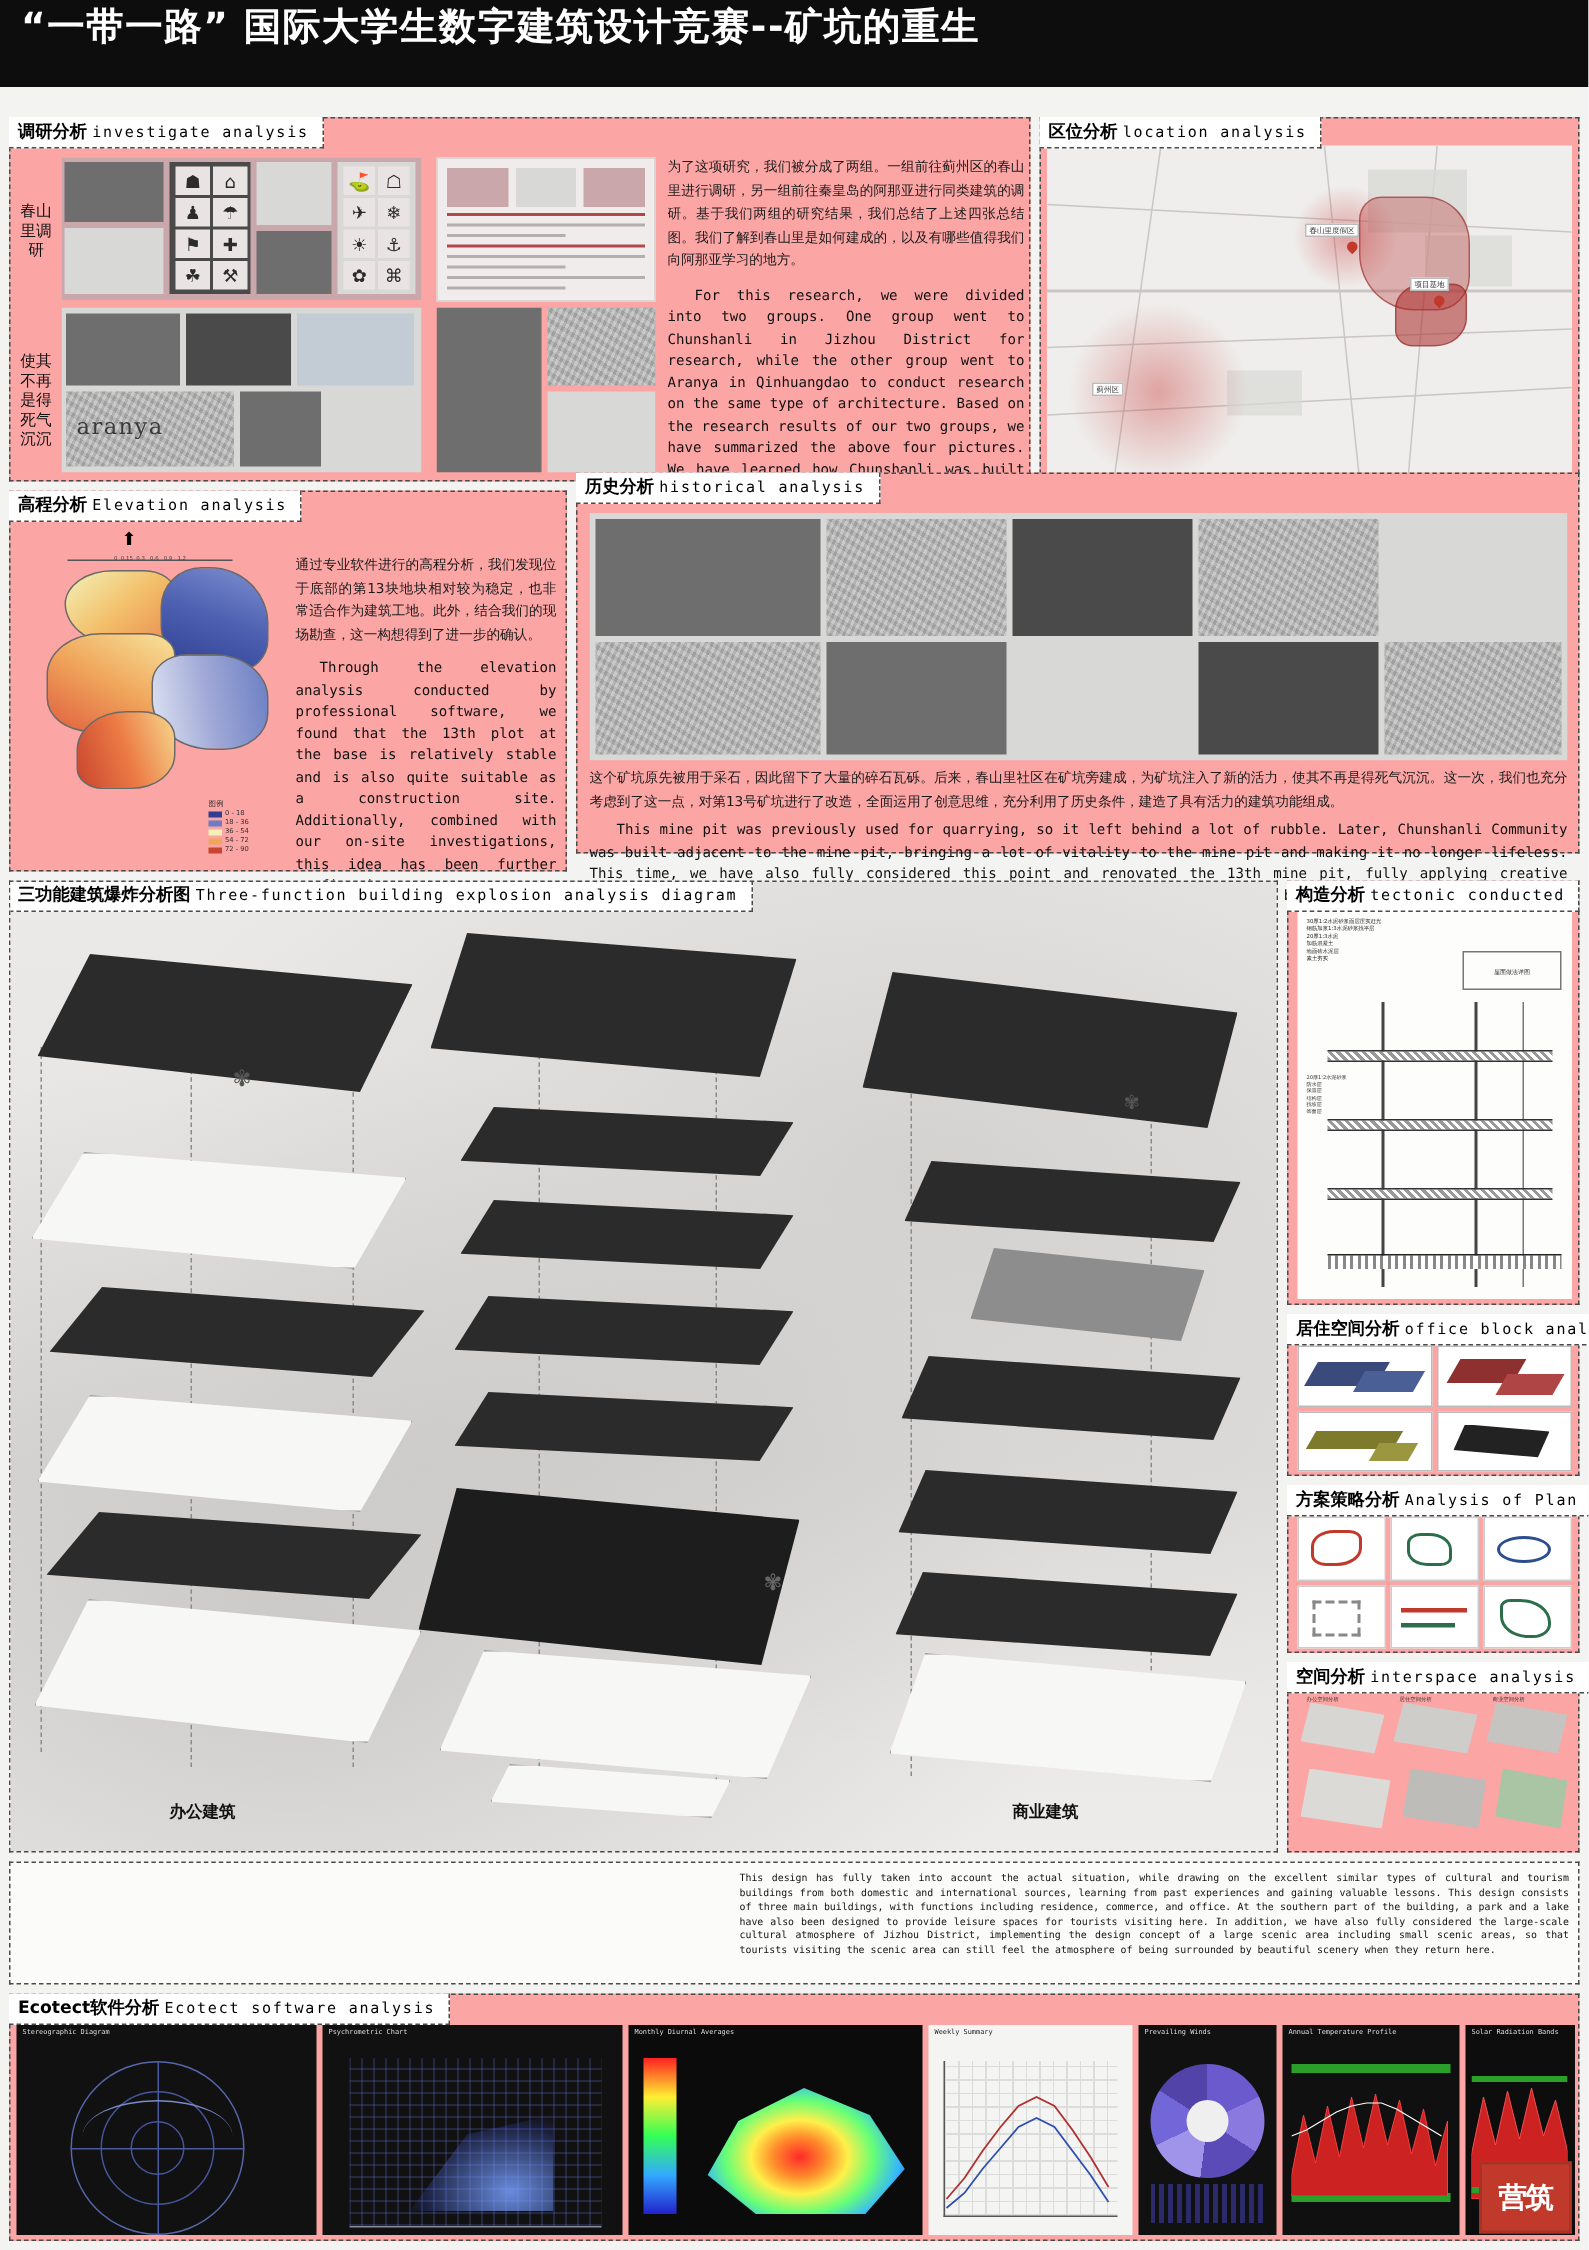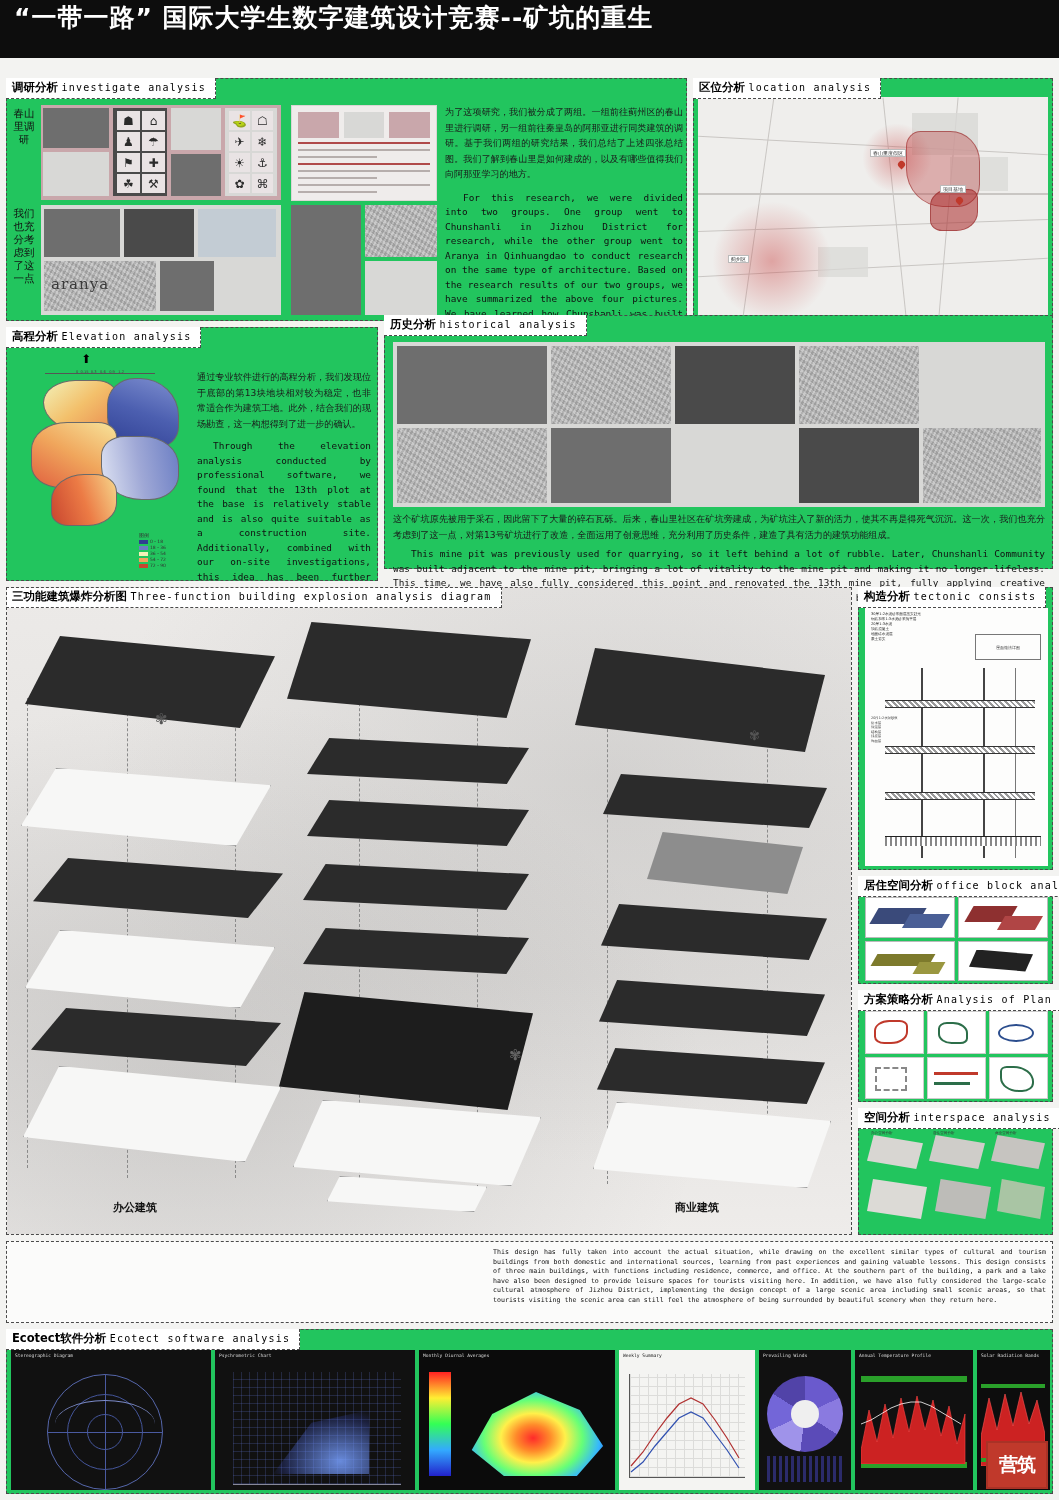--- a/index.html
+++ b/index.html
@@ -30,21 +30,21 @@
   .title-en {
     font-size:11.5px; letter-spacing:1.1px; line-height:15px;
     font-family:"DejaVu Sans Mono", monospace;
     white-space:nowrap;
   }
 
   
   .panel {
     position:absolute;
     border:1px dashed #4a4a4a;
-    background:#22c55e;
+    background:#fca5a5;
   }
   .panel-title {
     position:absolute; top:-1px; left:-1px;
     background:#ffffff;
     border-right:1px dashed #4a4a4a;
     border-bottom:1px dashed #4a4a4a;
     padding:2px 9px 3px 6px;
     font-size:11px; white-space:nowrap;
     z-index:6;
   }
@@ -58,21 +58,21 @@
   .body-en {
     font-family:"DejaVu Sans Mono", monospace;
     font-size:9.4px; line-height:14.5px; text-align:justify;
     color:#111;
   }
 
   
   #investigate { left:6px; top:78px; width:681px; height:243px; }
   .vtag {
     position:absolute; width:26px; font-size:10.5px; line-height:13px;
-    text-align:center; color:#111;
+    text-align:center; color:#111;margin-top:28px;
   }
   .imgbox { position:absolute; overflow:hidden; }
 
   
   .ph { position:absolute; background:#b9b9b9; }
   .ph.dark { background:#6e6e6e; }
   .ph.darker { background:#4a4a4a; }
   .ph.light { background:#d8d8d6; }
   .ph.pink { background:#c9a7ab; }
   .ph.sky { background:#c3ccd4; }
@@ -204,21 +204,21 @@
     <div class="title-cn">“一带一路” 国际大学生数字建筑设计竞赛--矿坑的重生</div>
   </div>
 
   <div class="panel" id="investigate">
     <div class="panel-title">
       <span class="cn">调研分析</span>
       <span class="en">investigate analysis</span>
     </div>
 
     <div class="vtag" style="left:4px; top:28px;">春山里调研</div>
-    <div class="vtag" style="left:4px; top:128px;">我们也充分考虑到了这一点</div>
+    <div class="vtag" style="left:4px; top:128px;">使其不再是得死气沉沉</div>
 
     <div class="imgbox" style="left:34px; top:26px; width:240px; height:95px;">
       <div class="ph pink grain" style="left:0; top:0; width:240px; height:95px;"></div>
       <div class="ph dark grain" style="left:2px; top:3px; width:66px; height:40px;"></div>
       <div class="ph light grain" style="left:2px; top:47px; width:66px; height:44px;"></div>
       <div class="ph darker grain" style="left:72px; top:3px; width:54px; height:88px;"></div>
       <div class="ph light grain" style="left:130px; top:3px; width:50px; height:42px;"></div>
       <div class="ph dark grain" style="left:130px; top:49px; width:50px; height:42px;"></div>
       <div class="ph light grain" style="left:184px; top:3px; width:52px; height:88px;"></div>
       <div class="icon-grid" style="left:76px; top:6px; width:48px; height:82px; grid-template-columns:repeat(2,1fr); grid-template-rows:repeat(4,1fr);">
@@ -436,21 +436,21 @@
     <div style="position:absolute; left:742px; top:140px; font-size:13px; color:#555;">✾</div>
 
     <div class="explabel" style="left:106px; top:612px;">办公建筑</div>
     <div class="explabel" style="left:390px; top:612px;margin-top:44px;">居住建筑</div>
     <div class="explabel" style="left:668px; top:612px;">商业建筑</div>
   </div>
 
   <div class="panel" id="tectonic">
     <div class="panel-title">
       <span class="cn">构造分析</span>
-      <span class="en">tectonic consists</span>
+      <span class="en">tectonic conducted</span>
     </div>
     <div style="position:absolute; left:6px; top:20px; width:183px; height:258px; background:#fdfdfc;">
 
       <div style="position:absolute; left:6px; top:4px; width:96px; font-size:3.6px; line-height:5px; color:#222;">
         30厚1:2水泥砂浆面层压实赶光<br>
         钢筋加浆1:3水泥砂浆找平层<br>
         20厚1:3水泥<br>
         加筋混凝土<br>
         地面砖水泥层<br>
         素土夯实

